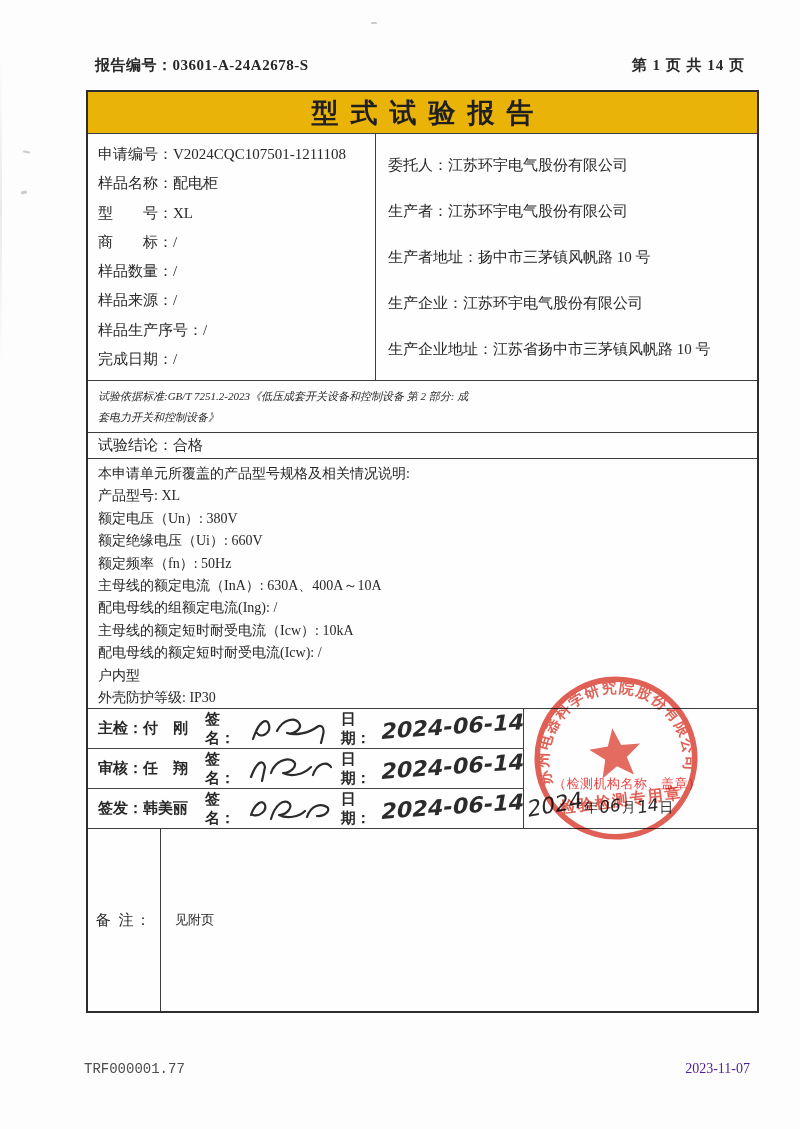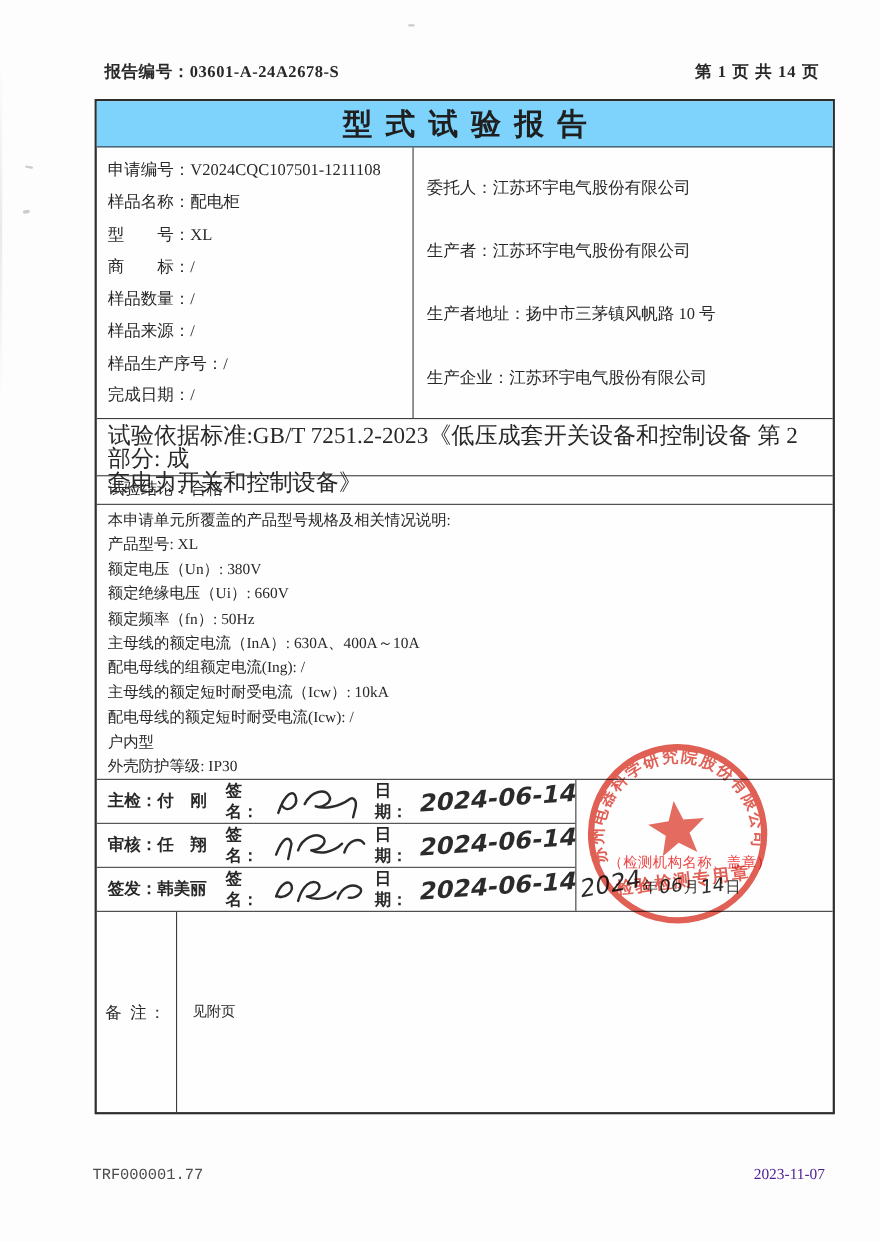--- a/index.html
+++ b/index.html
@@ -19,32 +19,32 @@
   
   .doc-table {
     position:absolute; left:86px; top:90px; width:673px; height:923px;
     border:2px solid #2d2d2d; display:flex; flex-direction:column;
     background:#fefefe;
   }
   .sec { border-bottom:1px solid #3d3d3d; }
   .sec:last-child { border-bottom:none; }
 
   .title-band {
-    height:42px; background:#7dd3fc; display:flex; align-items:center; justify-content:center;
+    height:42px; background:#eab308; display:flex; align-items:center; justify-content:center;
     font-size:27px; font-weight:600; letter-spacing:12px; padding-left:12px; color:#1f1f1f;
   }
 
   
   .info { height:247px; display:flex; }
   .info-left  { width:288px; border-right:1px solid #3d3d3d; display:flex; flex-direction:column; justify-content:space-around; padding:6px 0 6px 10px; }
   .info-right { flex:1; display:flex; flex-direction:column; justify-content:space-around; padding:8px 0 8px 12px; }
   .line { font-size:15px; white-space:nowrap; }
 
   
-  .standard { height:52px; padding:5px 10px 0 10px; font-size:21px; line-height:21px; }
+  .standard { height:52px; padding:5px 10px 0 10px; font-size:11px; line-height:21px;font-style:italic; }
   .conclusion { height:26px; padding-left:10px; font-size:15px; line-height:25px; }
 
   
   .specs { height:250px; padding:4px 10px 0 10px; }
   .specs .line { font-size:14px; line-height:22.4px; }
 
   
   .sign { height:120px; display:flex; }
   .sign-left { width:436px; border-right:1px solid #3d3d3d; display:flex; flex-direction:column;font-weight:bold; }
   .sig-row { flex:1; display:flex; align-items:center; padding-left:10px; border-bottom:1px solid #454545; position:relative; }
@@ -116,20 +116,21 @@
         <div class="line"><span>样品数量：</span><span>/</span></div>
         <div class="line"><span>样品来源：</span><span>/</span></div>
         <div class="line"><span>样品生产序号：</span><span>/</span></div>
         <div class="line"><span>完成日期：</span><span>/</span></div>
       </div>
       <div class="info-right">
         <div class="line"><span>委托人：</span><span>江苏环宇电气股份有限公司</span></div>
         <div class="line"><span>生产者：</span><span>江苏环宇电气股份有限公司</span></div>
         <div class="line"><span>生产者地址：</span><span>扬中市三茅镇风帆路 10 号</span></div>
         <div class="line"><span>生产企业：</span><span>江苏环宇电气股份有限公司</span></div>
+        <div class="line"><span>生产企业地址：</span><span>江苏省扬中市三茅镇风帆路 10 号</span></div>
       </div>
     </div>
 
     <div class="standard sec">
       <div>试验依据标准:GB/T 7251.2-2023《低压成套开关设备和控制设备 第 2 部分: 成</div>
       <div>套电力开关和控制设备》</div>
     </div>
 
     <div class="conclusion sec">
       <span>试验结论：</span><span>合格</span>

